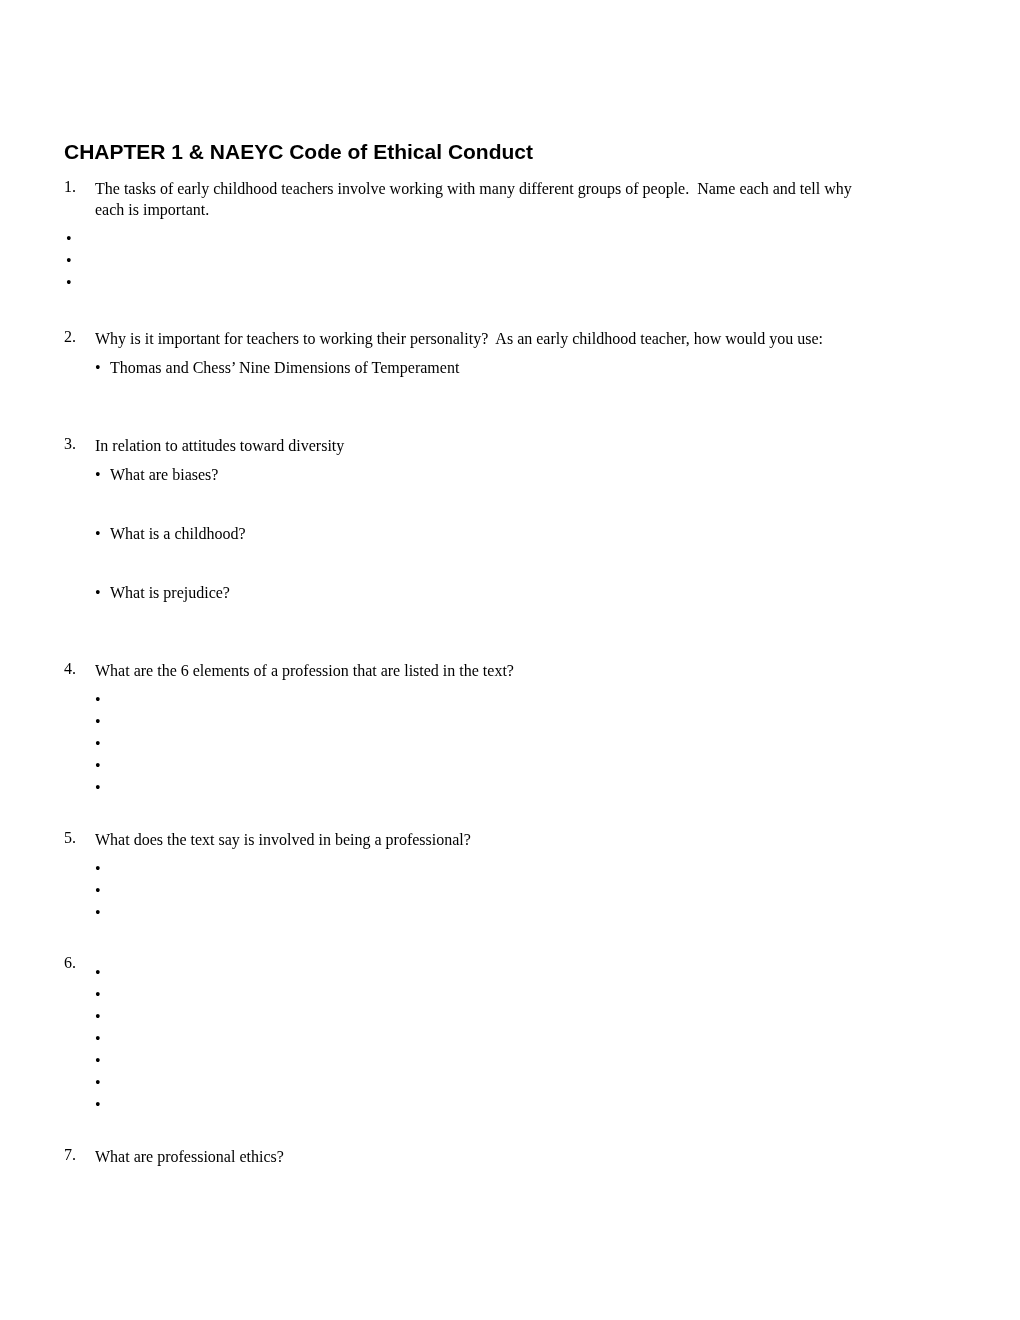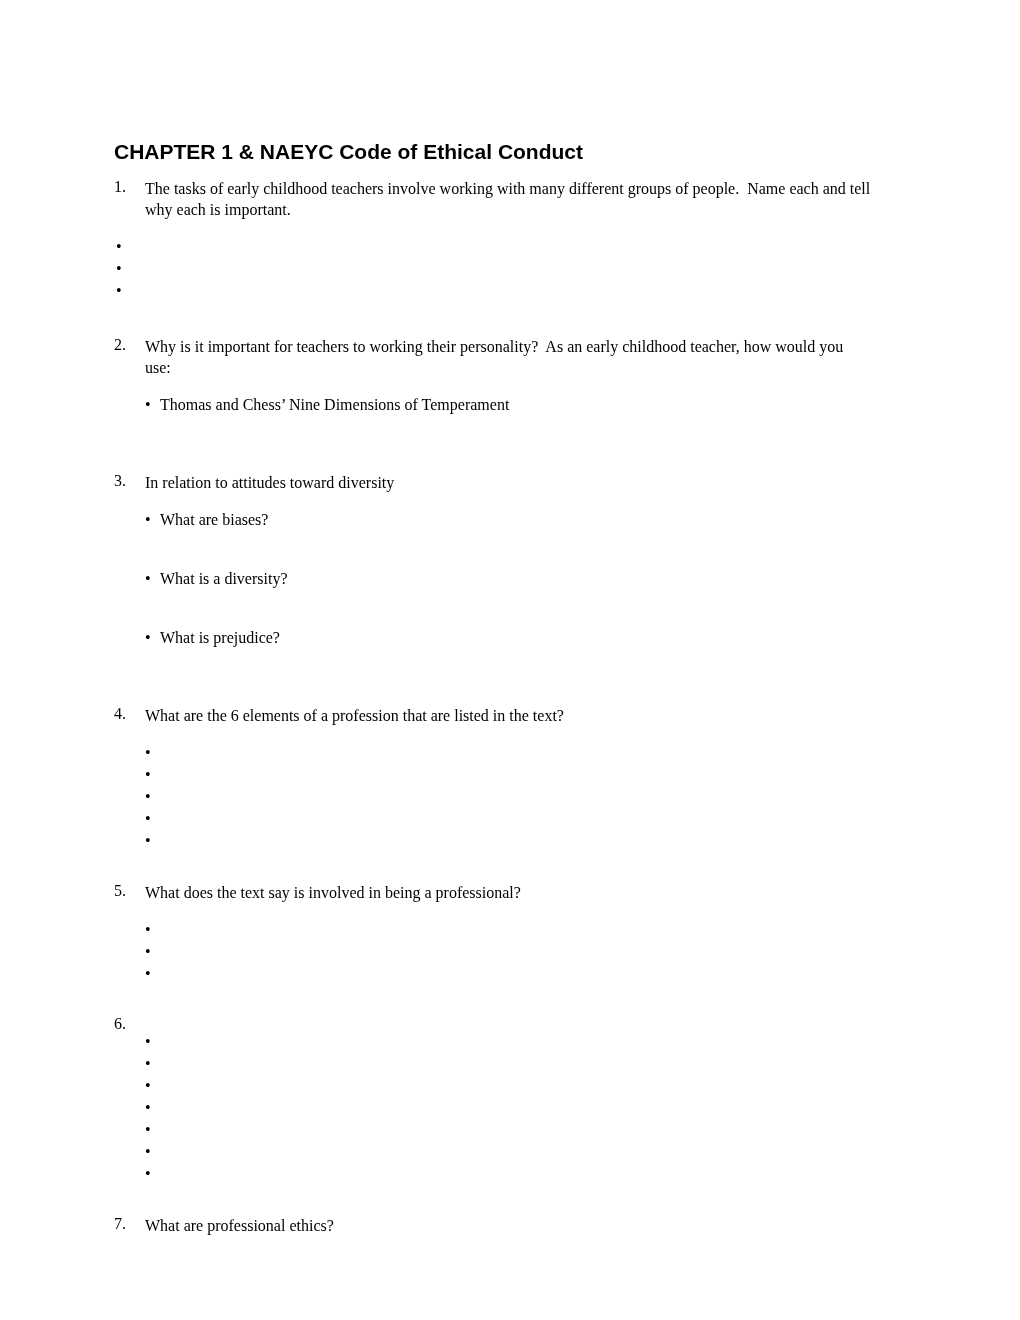--- a/index.html
+++ b/index.html
@@ -12,21 +12,21 @@
     height: 1320px;
     color: #000000;
     font-family: "Liberation Serif", serif;
     font-size: 16px;
     overflow: hidden;
   }
   .page {
     box-sizing: border-box;
     width: 1020px;
     height: 956px;
-    padding: 140px 148px 0 114px;
+    padding: 140px 148px 0 64px;
   }
   .doc-title {
     font-family: "Liberation Sans", sans-serif;
     font-weight: bold;
     font-size: 21px;
     line-height: 1.15;
     margin: 0 0 12px 0;
   }
   .question {
     display: flex;
@@ -37,21 +37,21 @@
     flex-shrink: 0;
   }
   .q-body {
     flex: 1;
   }
   .q-text {
     line-height: 21px;
     white-space: pre-wrap;
   }
   .bullets {
-    margin-top: 16px;
+    margin-top: 8px;
   }
   .bullets.indent-left {
     padding-left: 2px;   
   }
   .bullets.indent-text {
     padding-left: 0;     
   }
   .bullet {
     line-height: 22px;
     min-height: 22px;
@@ -101,21 +101,21 @@
       </div>
     </div>
   </div>
 
   <div class="question" id="q3">
     <span class="q-num">3.</span>
     <div class="q-body">
       <div class="q-text">In relation to attitudes toward diversity</div>
       <div class="bullets indent-text">
         <div class="bullet"><span>What are biases?</span></div>
-        <div class="bullet blank2"><span>What is a diversity?</span></div>
+        <div class="bullet blank2"><span>What is a childhood?</span></div>
         <div class="bullet blank2"><span>What is prejudice?</span></div>
       </div>
     </div>
   </div>
 
   <div class="question" id="q4">
     <span class="q-num">4.</span>
     <div class="q-body">
       <div class="q-text">What are the 6 elements of a profession that are listed in the text?</div>
       <div class="bullets indent-text">

